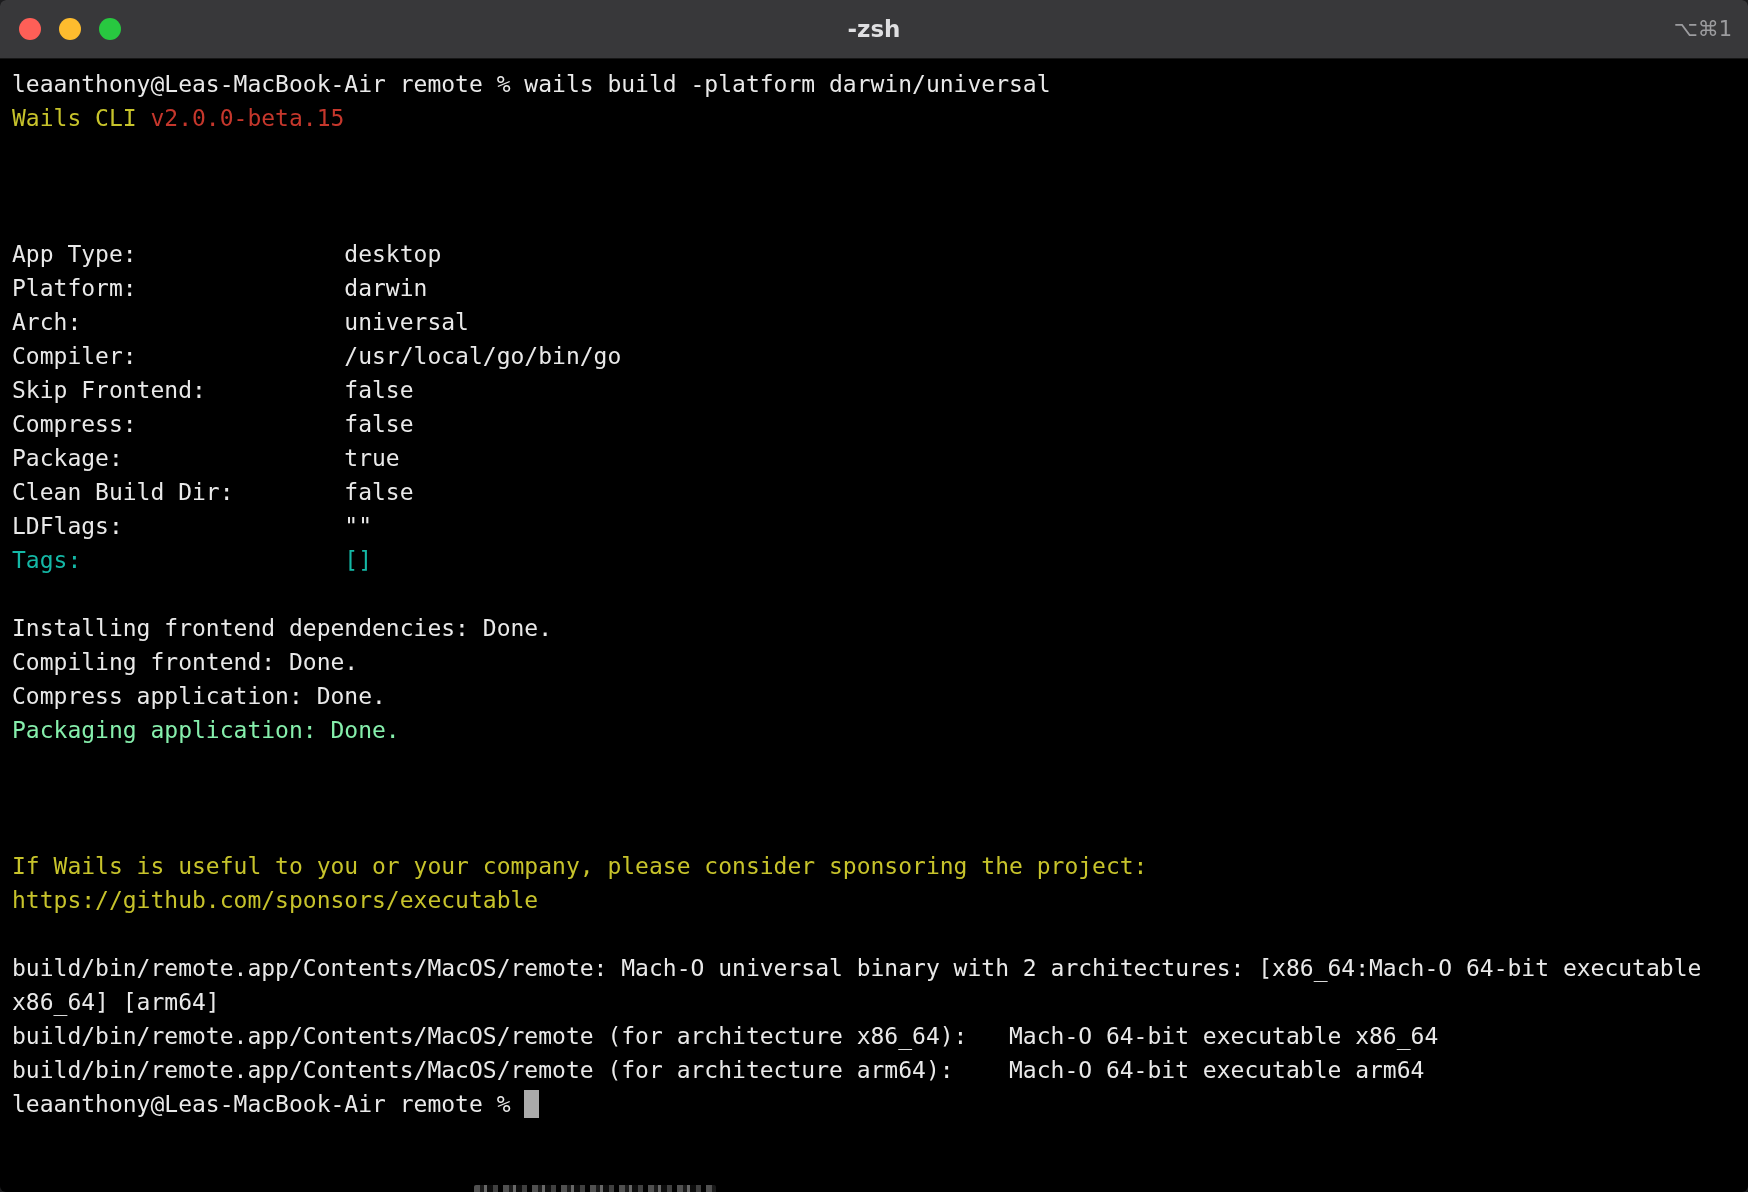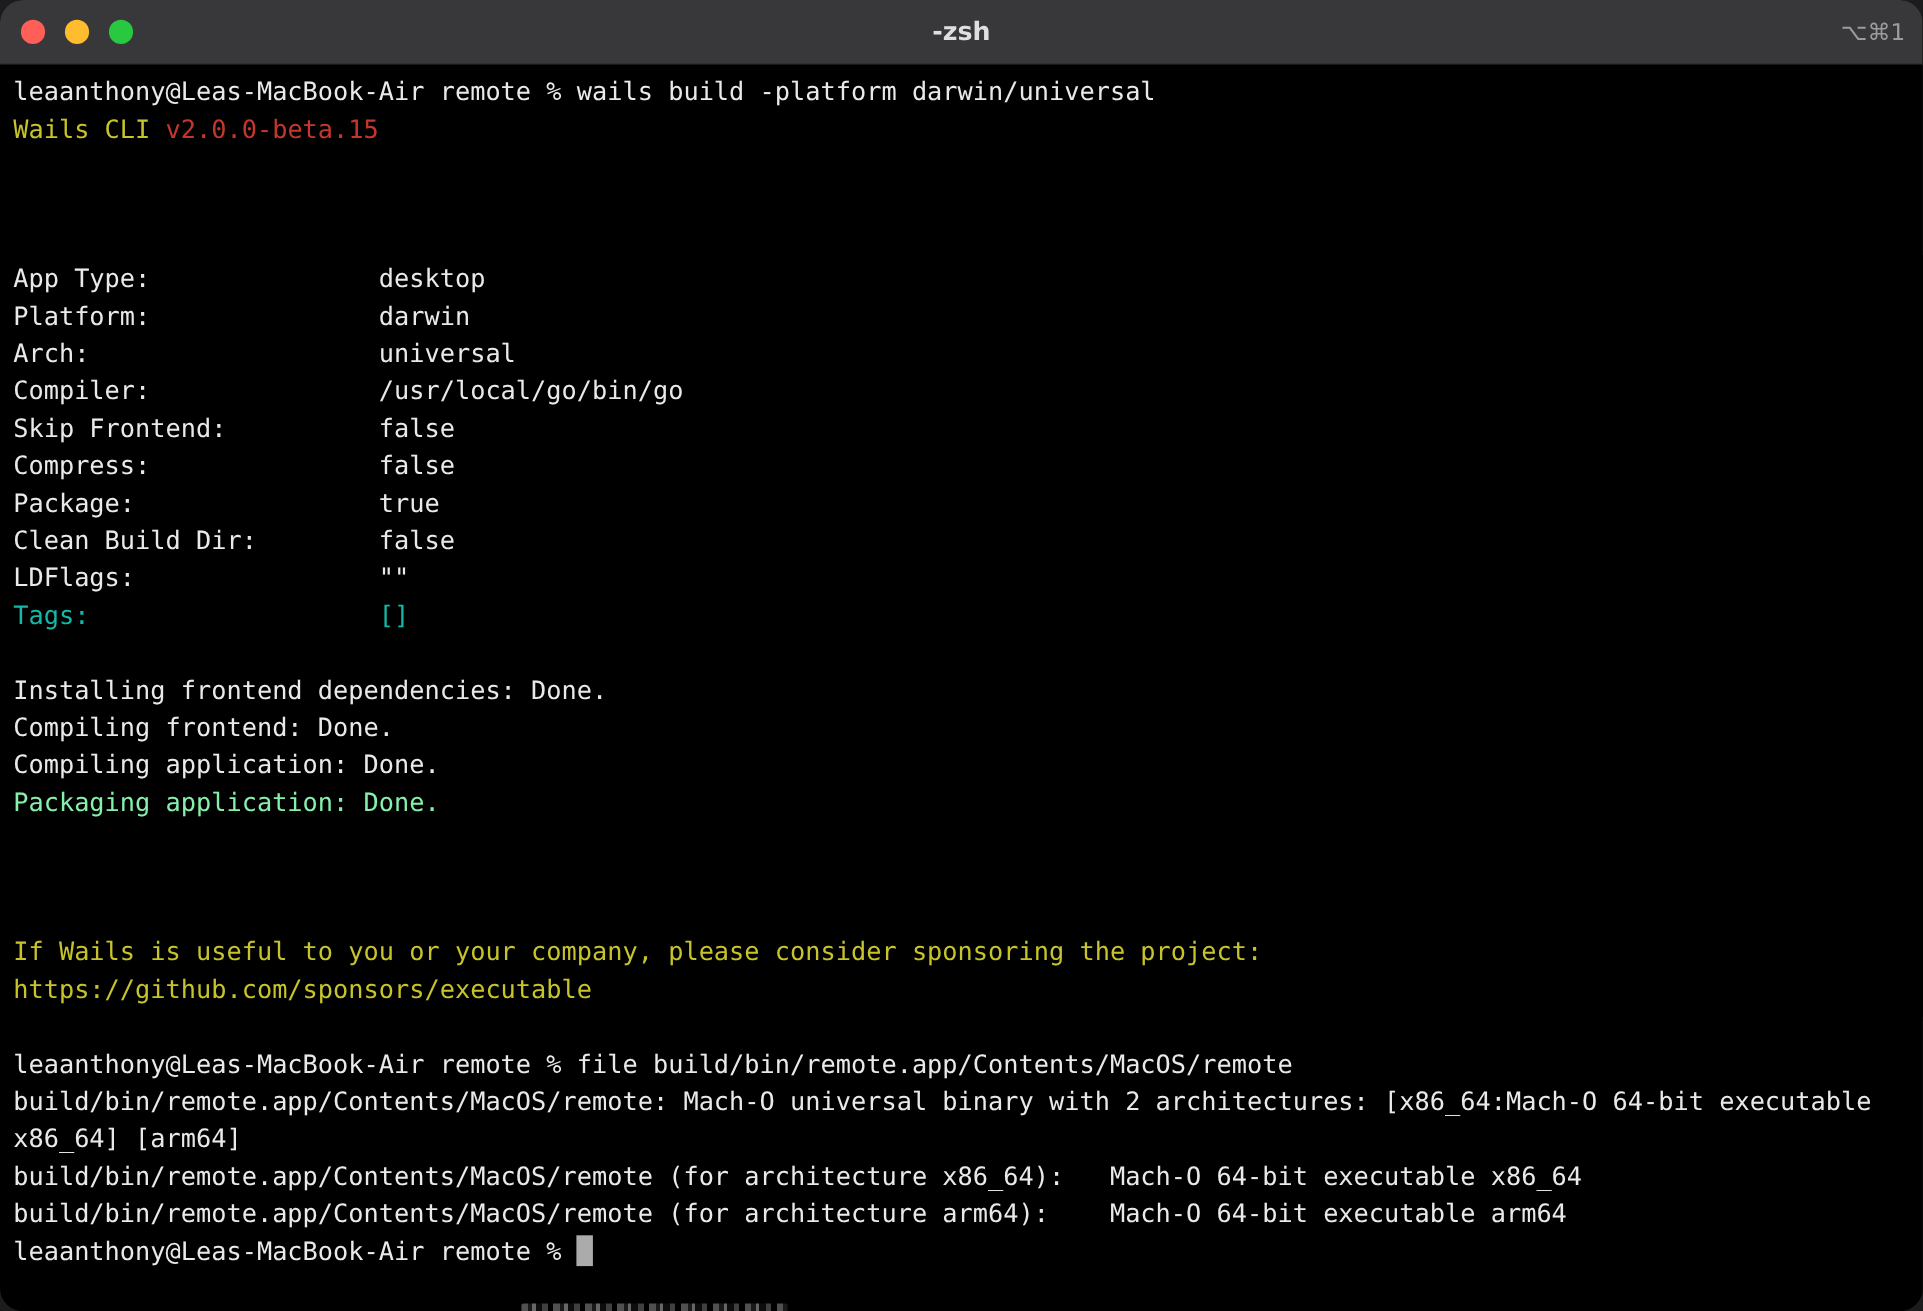--- a/index.html
+++ b/index.html
@@ -1,20 +1,20 @@
 <!DOCTYPE html>
 <html><head>
 <meta charset="utf-8">
 <style>
   html,body { margin:0; padding:0; background:#1c1c1e; }
   .window {
     position:relative;
     width:1748px; height:1192px;
     background:#000000;
-    border-radius:21px;
+    border-radius:6px;
     overflow:hidden;
     font-family:"DejaVu Sans Mono","Liberation Mono",monospace;
   }
   .titlebar {
     position:relative;
     height:58px;
     background:#38383a;
     border-bottom:1px solid #161616;
     display:flex;
     align-items:center;
@@ -93,29 +93,28 @@
       <div class="term-line"><span style="color: rgb(233, 233, 233);">Compiler:               /usr/local/go/bin/go</span></div>
       <div class="term-line"><span style="color: rgb(233, 233, 233);">Skip Frontend:          false</span></div>
       <div class="term-line"><span style="color: rgb(233, 233, 233);">Compress:               false</span></div>
       <div class="term-line"><span style="color: rgb(233, 233, 233);">Package:                true</span></div>
       <div class="term-line"><span style="color: rgb(233, 233, 233);">Clean Build Dir:        false</span></div>
       <div class="term-line"><span style="color: rgb(233, 233, 233);">LDFlags:                ""</span></div>
       <div class="term-line"><span style="color: #14b8a6;">Tags:                   []</span></div>
       <div class="term-line"></div>
       <div class="term-line"><span style="color: rgb(233, 233, 233);">Installing frontend dependencies: Done.</span></div>
       <div class="term-line"><span style="color: rgb(233, 233, 233);">Compiling frontend: Done.</span></div>
-      <div class="term-line"><span style="color: rgb(233, 233, 233);">Compiling application: Done.</span></div>
+      <div class="term-line"><span style="color: rgb(233, 233, 233);">Compress application: Done.</span></div>
       <div class="term-line"><span style="color: #86efac;">Packaging application: Done.</span></div>
       <div class="term-line"></div>
       <div class="term-line"></div>
       <div class="term-line"></div>
       <div class="term-line"><span style="color: rgb(199, 195, 43);">If Wails is useful to you or your company, please consider sponsoring the project:</span></div>
       <div class="term-line"><span style="color: rgb(199, 195, 43);">https://github.com/sponsors/executable</span></div>
       <div class="term-line"></div>
-      <div class="term-line"><span style="color: rgb(233, 233, 233);">leaanthony@Leas-MacBook-Air remote % file build/bin/remote.app/Contents/MacOS/remote</span></div>
       <div class="term-line"><span style="color: rgb(233, 233, 233);">build/bin/remote.app/Contents/MacOS/remote: Mach-O universal binary with 2 architectures: [x86_64:Mach-O 64-bit executable</span></div>
       <div class="term-line"><span style="color: rgb(233, 233, 233);">x86_64] [arm64]</span></div>
       <div class="term-line"><span style="color: rgb(233, 233, 233);">build/bin/remote.app/Contents/MacOS/remote (for architecture x86_64):   Mach-O 64-bit executable x86_64</span></div>
       <div class="term-line"><span style="color: rgb(233, 233, 233);">build/bin/remote.app/Contents/MacOS/remote (for architecture arm64):    Mach-O 64-bit executable arm64</span></div>
       <div class="term-line"><span style="color: rgb(233, 233, 233);">leaanthony@Leas-MacBook-Air remote % </span><span class="cursor"></span></div>
     </div>
 
   <div class="background-window-sliver"></div>
 </div>
 

